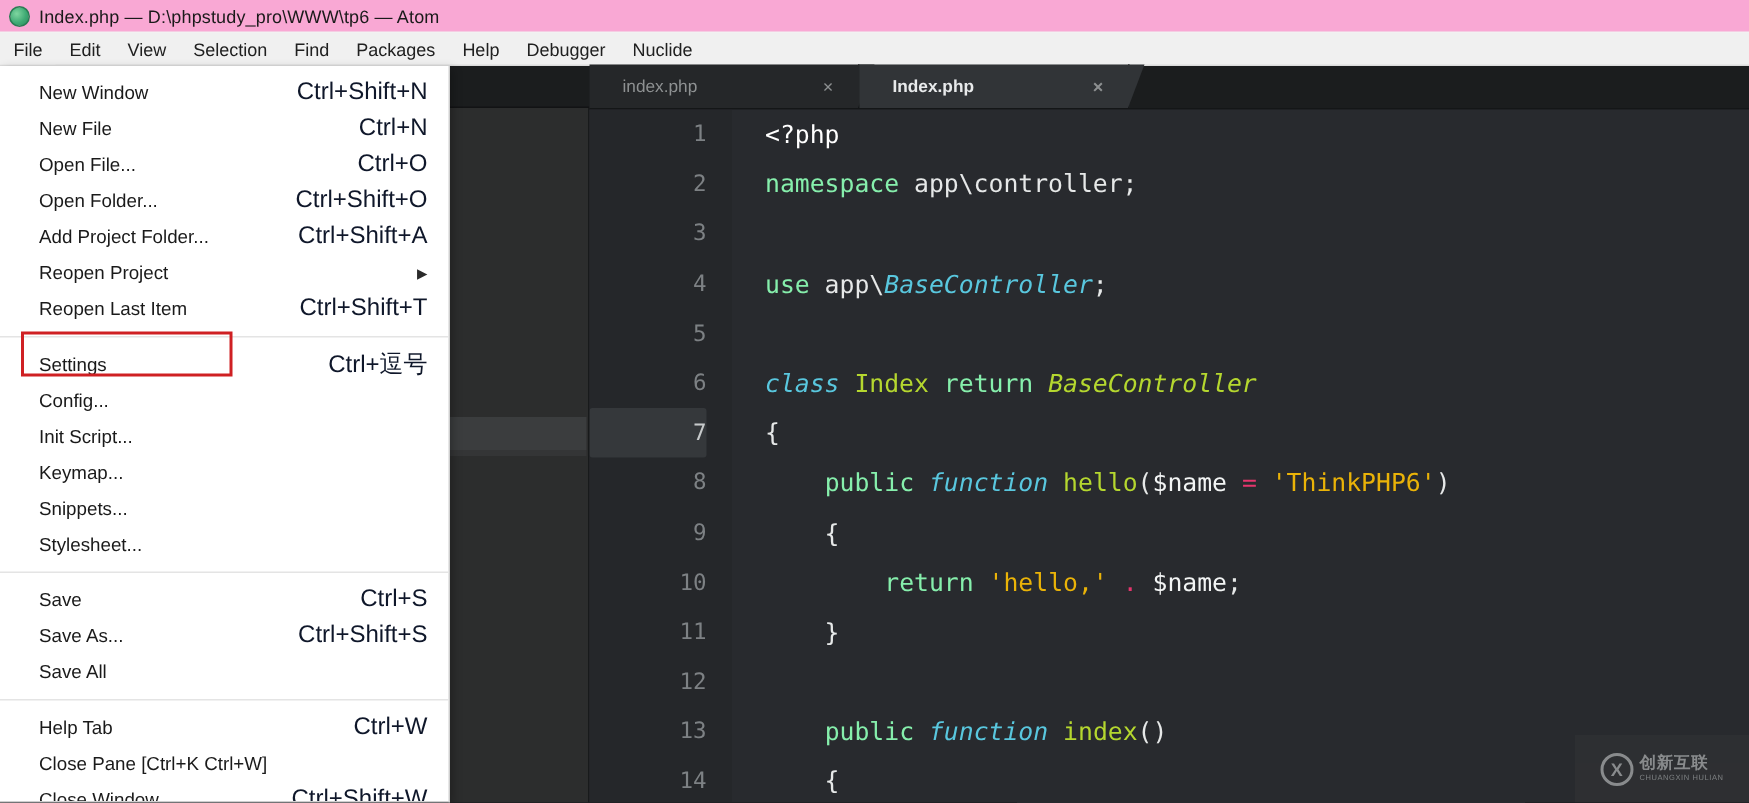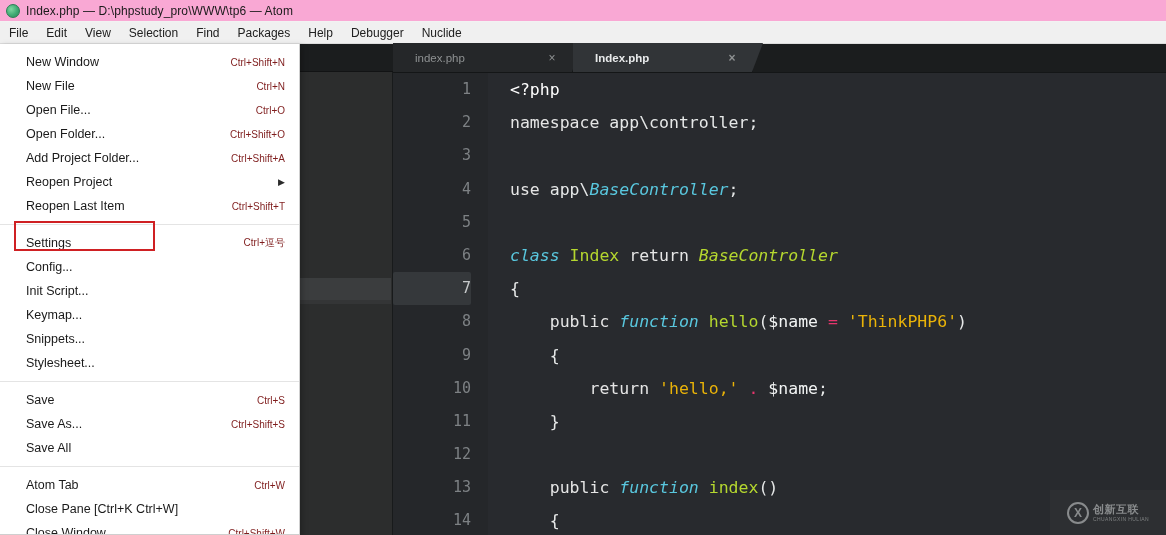--- a/index.html
+++ b/index.html
@@ -56,21 +56,21 @@
     z-index: 40;
   }
   .menu-row {
     position: relative;
     height: 24px; display: flex; align-items: center;
     padding: 0 14px 0 26px;
     font-size: 12.5px; color: #1a1a1a;
     white-space: nowrap; cursor: default;
   }
   .menu-row .label { flex: 1 1 auto; }
-  .menu-row .accel { color: #7f1d1d; font-size: 10px; padding-left: 18px; }
+  .menu-row .accel { color: #0f172a; font-size: 16px; padding-left: 18px; }
   .menu-row .submenu-arrow {
     color: #2a2a2a; font-size: 9px; line-height: 1;
   }
   .menu-sep { height: 1px; background: #e4e4e4; margin: 6px 0; }
   .settings-box {
     position: absolute;
     left: 14px; top: 221px; width: 141px; height: 30px;
     border: 2px solid #cf2023;
     pointer-events: none;
     z-index: 45;
@@ -163,21 +163,21 @@
     position: absolute; left: 0; width: 78px; text-align: right;
     color: #7d8184; font-size: 15px;
     font-family: "DejaVu Sans Mono", monospace;
   }
   .code-line.cursor-line .ln {
     background: #35383b; color: #c6c9ca; border-radius: 2px;
   }
   .code-line .src {
     position: absolute; left: 117px; color: #e6e8e8;
   }
-  .tok-kw       { color: #e5e5e5; }          
+  .tok-kw       { color: #86efac; }          
   .tok-storage  { color: #59c7de; font-style: italic; }  
   .tok-class    { color: #b5d72f; font-style: italic; }  
   .tok-entity   { color: #b5d72f; }          
   .tok-string   { color: #eab308; }          
   .tok-var      { color: #f2f4f4; }          
   .tok-punct    { color: #e6e8e8; }
   .tok-op       { color: #e6356d; }
   .tok-php      { color: #ffffff; }
 
   
@@ -326,21 +326,21 @@
       </div>
       <div class="menu-row">
         <span class="label">Save As...</span>
         <span class="accel">Ctrl+Shift+S</span>
       </div>
       <div class="menu-row">
         <span class="label">Save All</span>
       </div>
       <div class="menu-sep"></div>
       <div class="menu-row">
-        <span class="label">Atom Tab</span>
+        <span class="label">Help Tab</span>
         <span class="accel">Ctrl+W</span>
       </div>
       <div class="menu-row">
         <span class="label">Close Pane [Ctrl+K Ctrl+W]</span>
       </div>
       <div class="menu-row">
         <span class="label">Close Window</span>
         <span class="accel">Ctrl+Shift+W</span>
       </div>
     </div>

